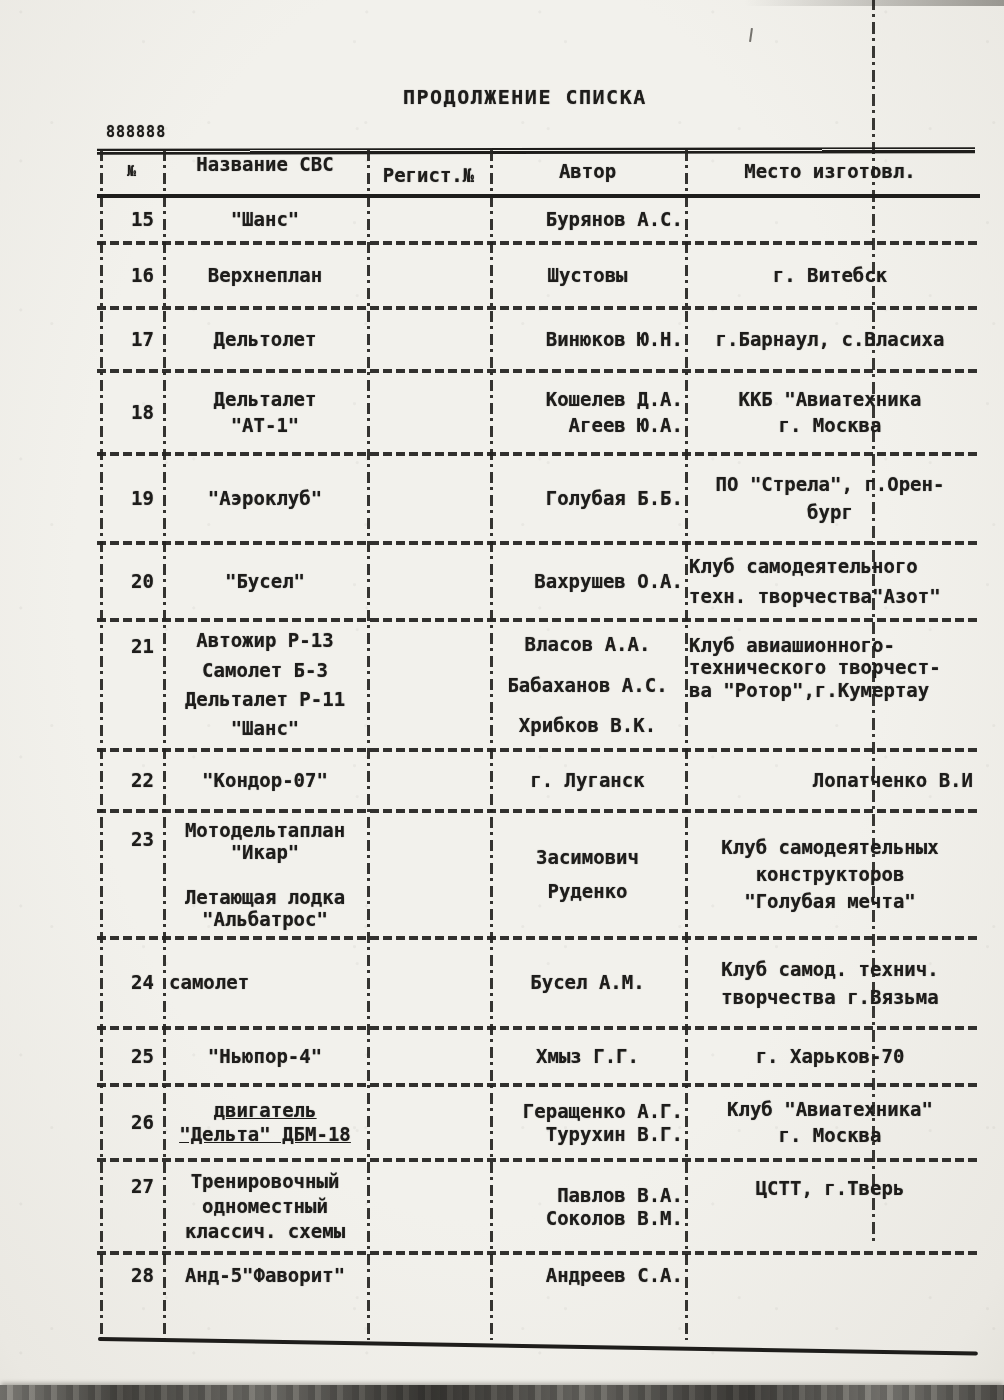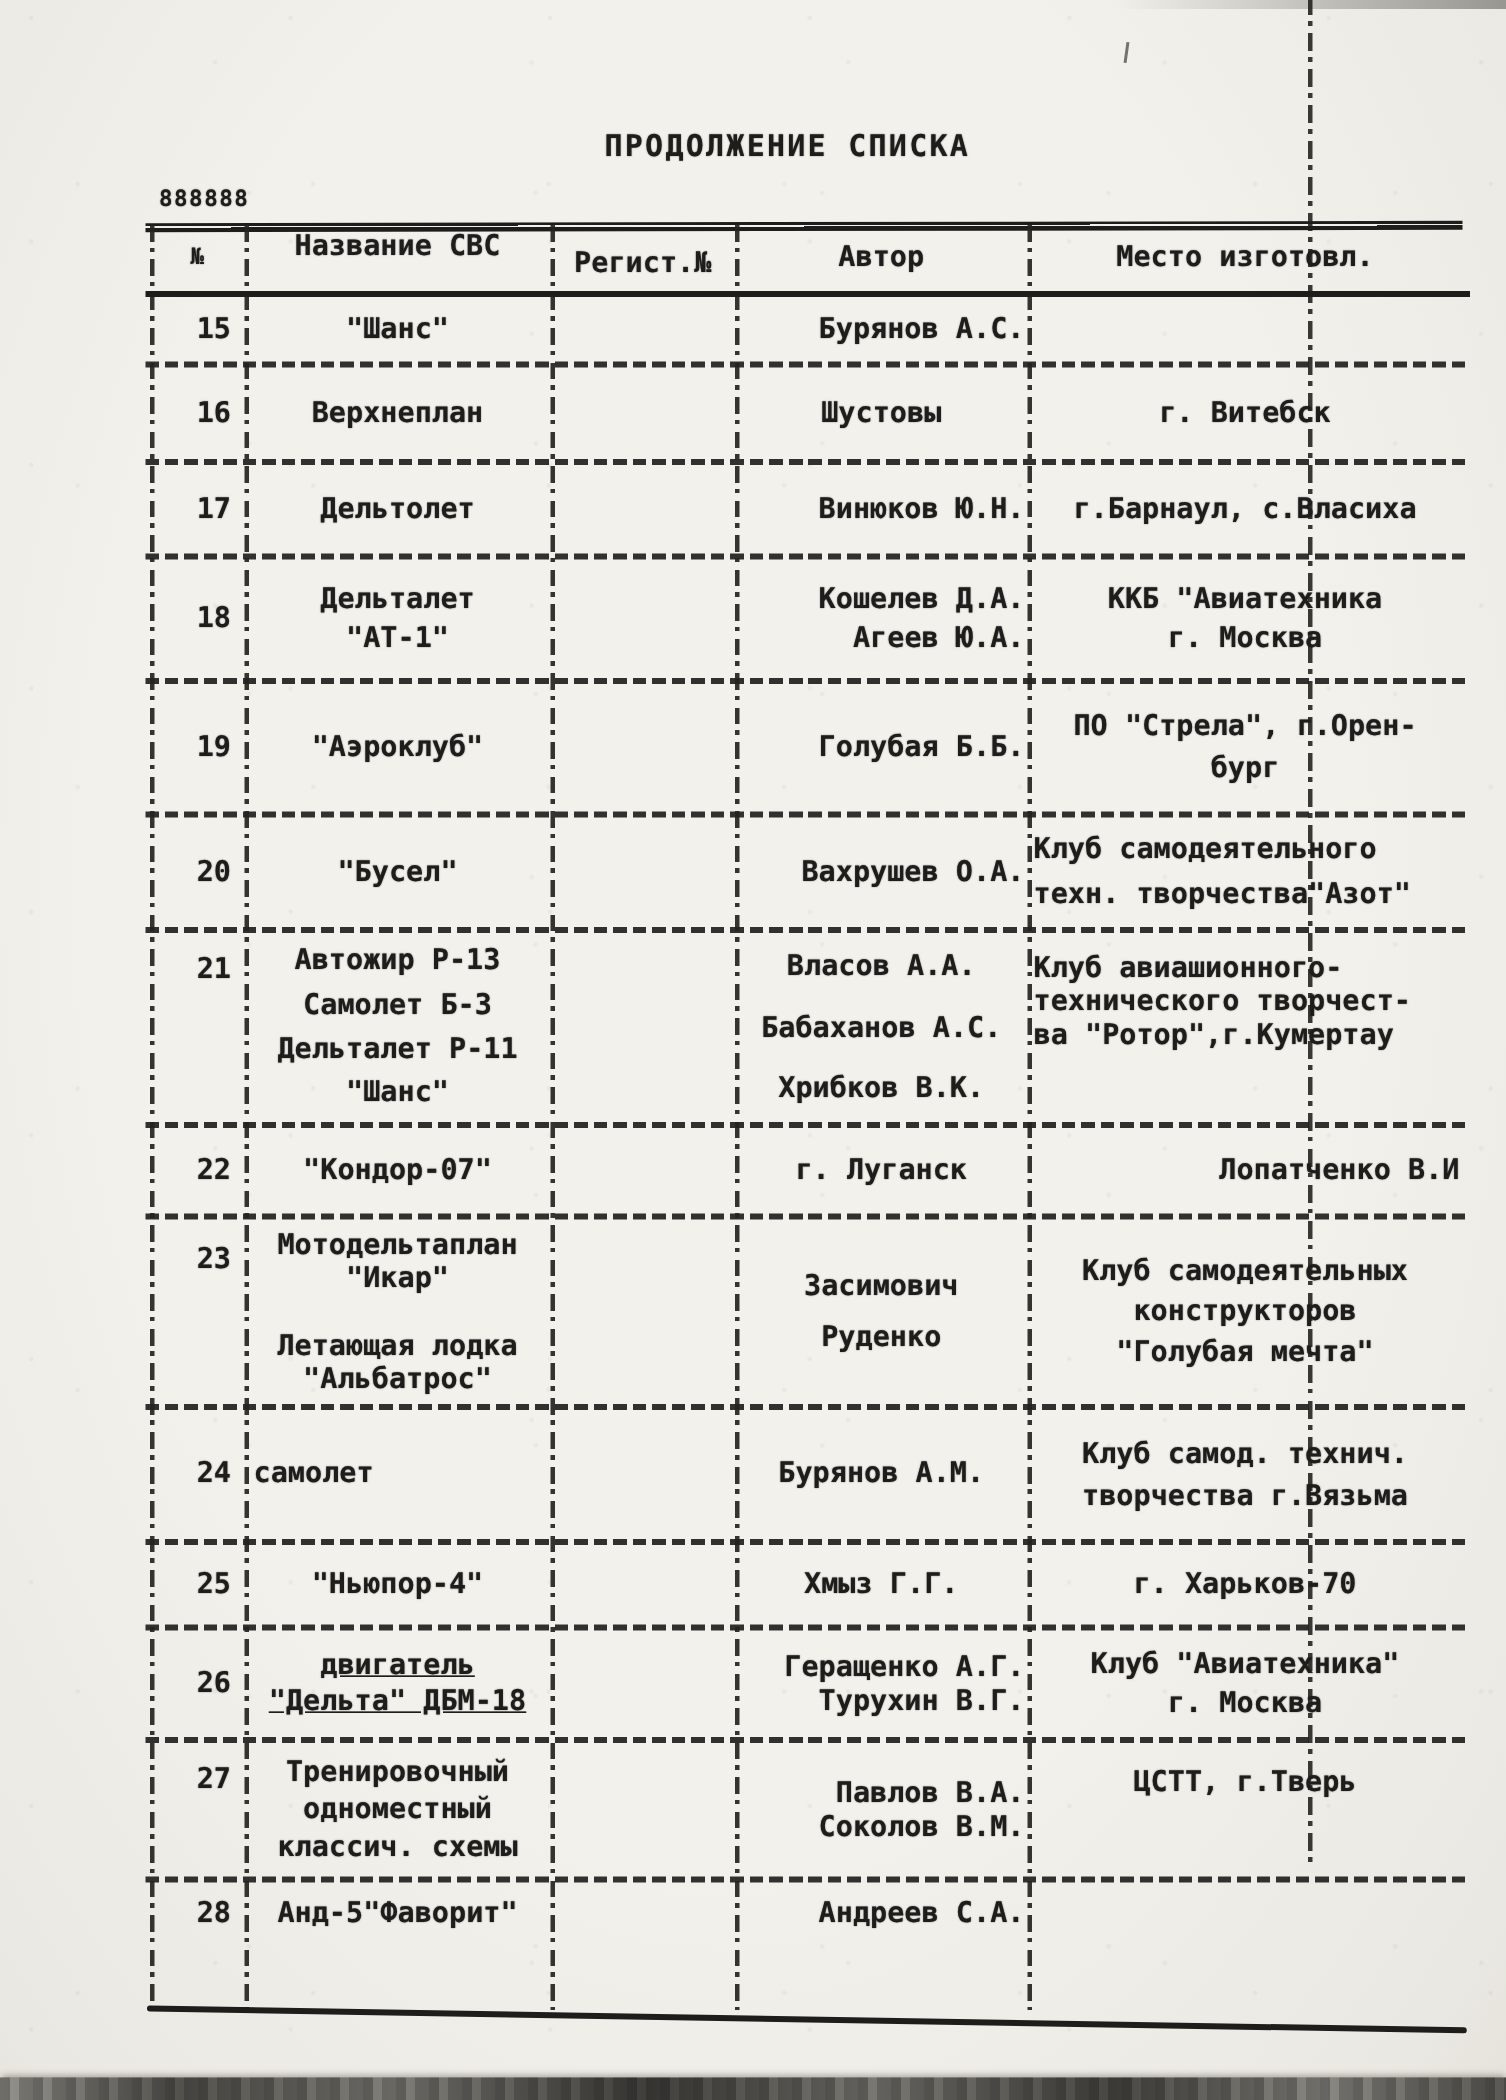--- a/index.html
+++ b/index.html
@@ -242,21 +242,21 @@
 Руденко</div>
       <div class="cell place">Клуб самодеятельных
 конструкторов
 "Голубая мечта"</div>
     </div>
 
     <div class="trow r24" style="height:90px">
       <div class="cell num">24</div>
       <div class="cell name al-l">самолет</div>
       <div class="cell reg"></div>
-      <div class="cell author">Бурянов А.М.</div>
+      <div class="cell author">Бусел А.М.</div>
       <div class="cell place">Клуб самод. технич.
 творчества г.Вязьма</div>
     </div>
 
     <div class="trow r25" style="height:57px">
       <div class="cell num">25</div>
       <div class="cell name">"Ньюпор-4"</div>
       <div class="cell reg"></div>
       <div class="cell author">Хмыз Г.Г.</div>
       <div class="cell place">г. Харьков-70</div>

